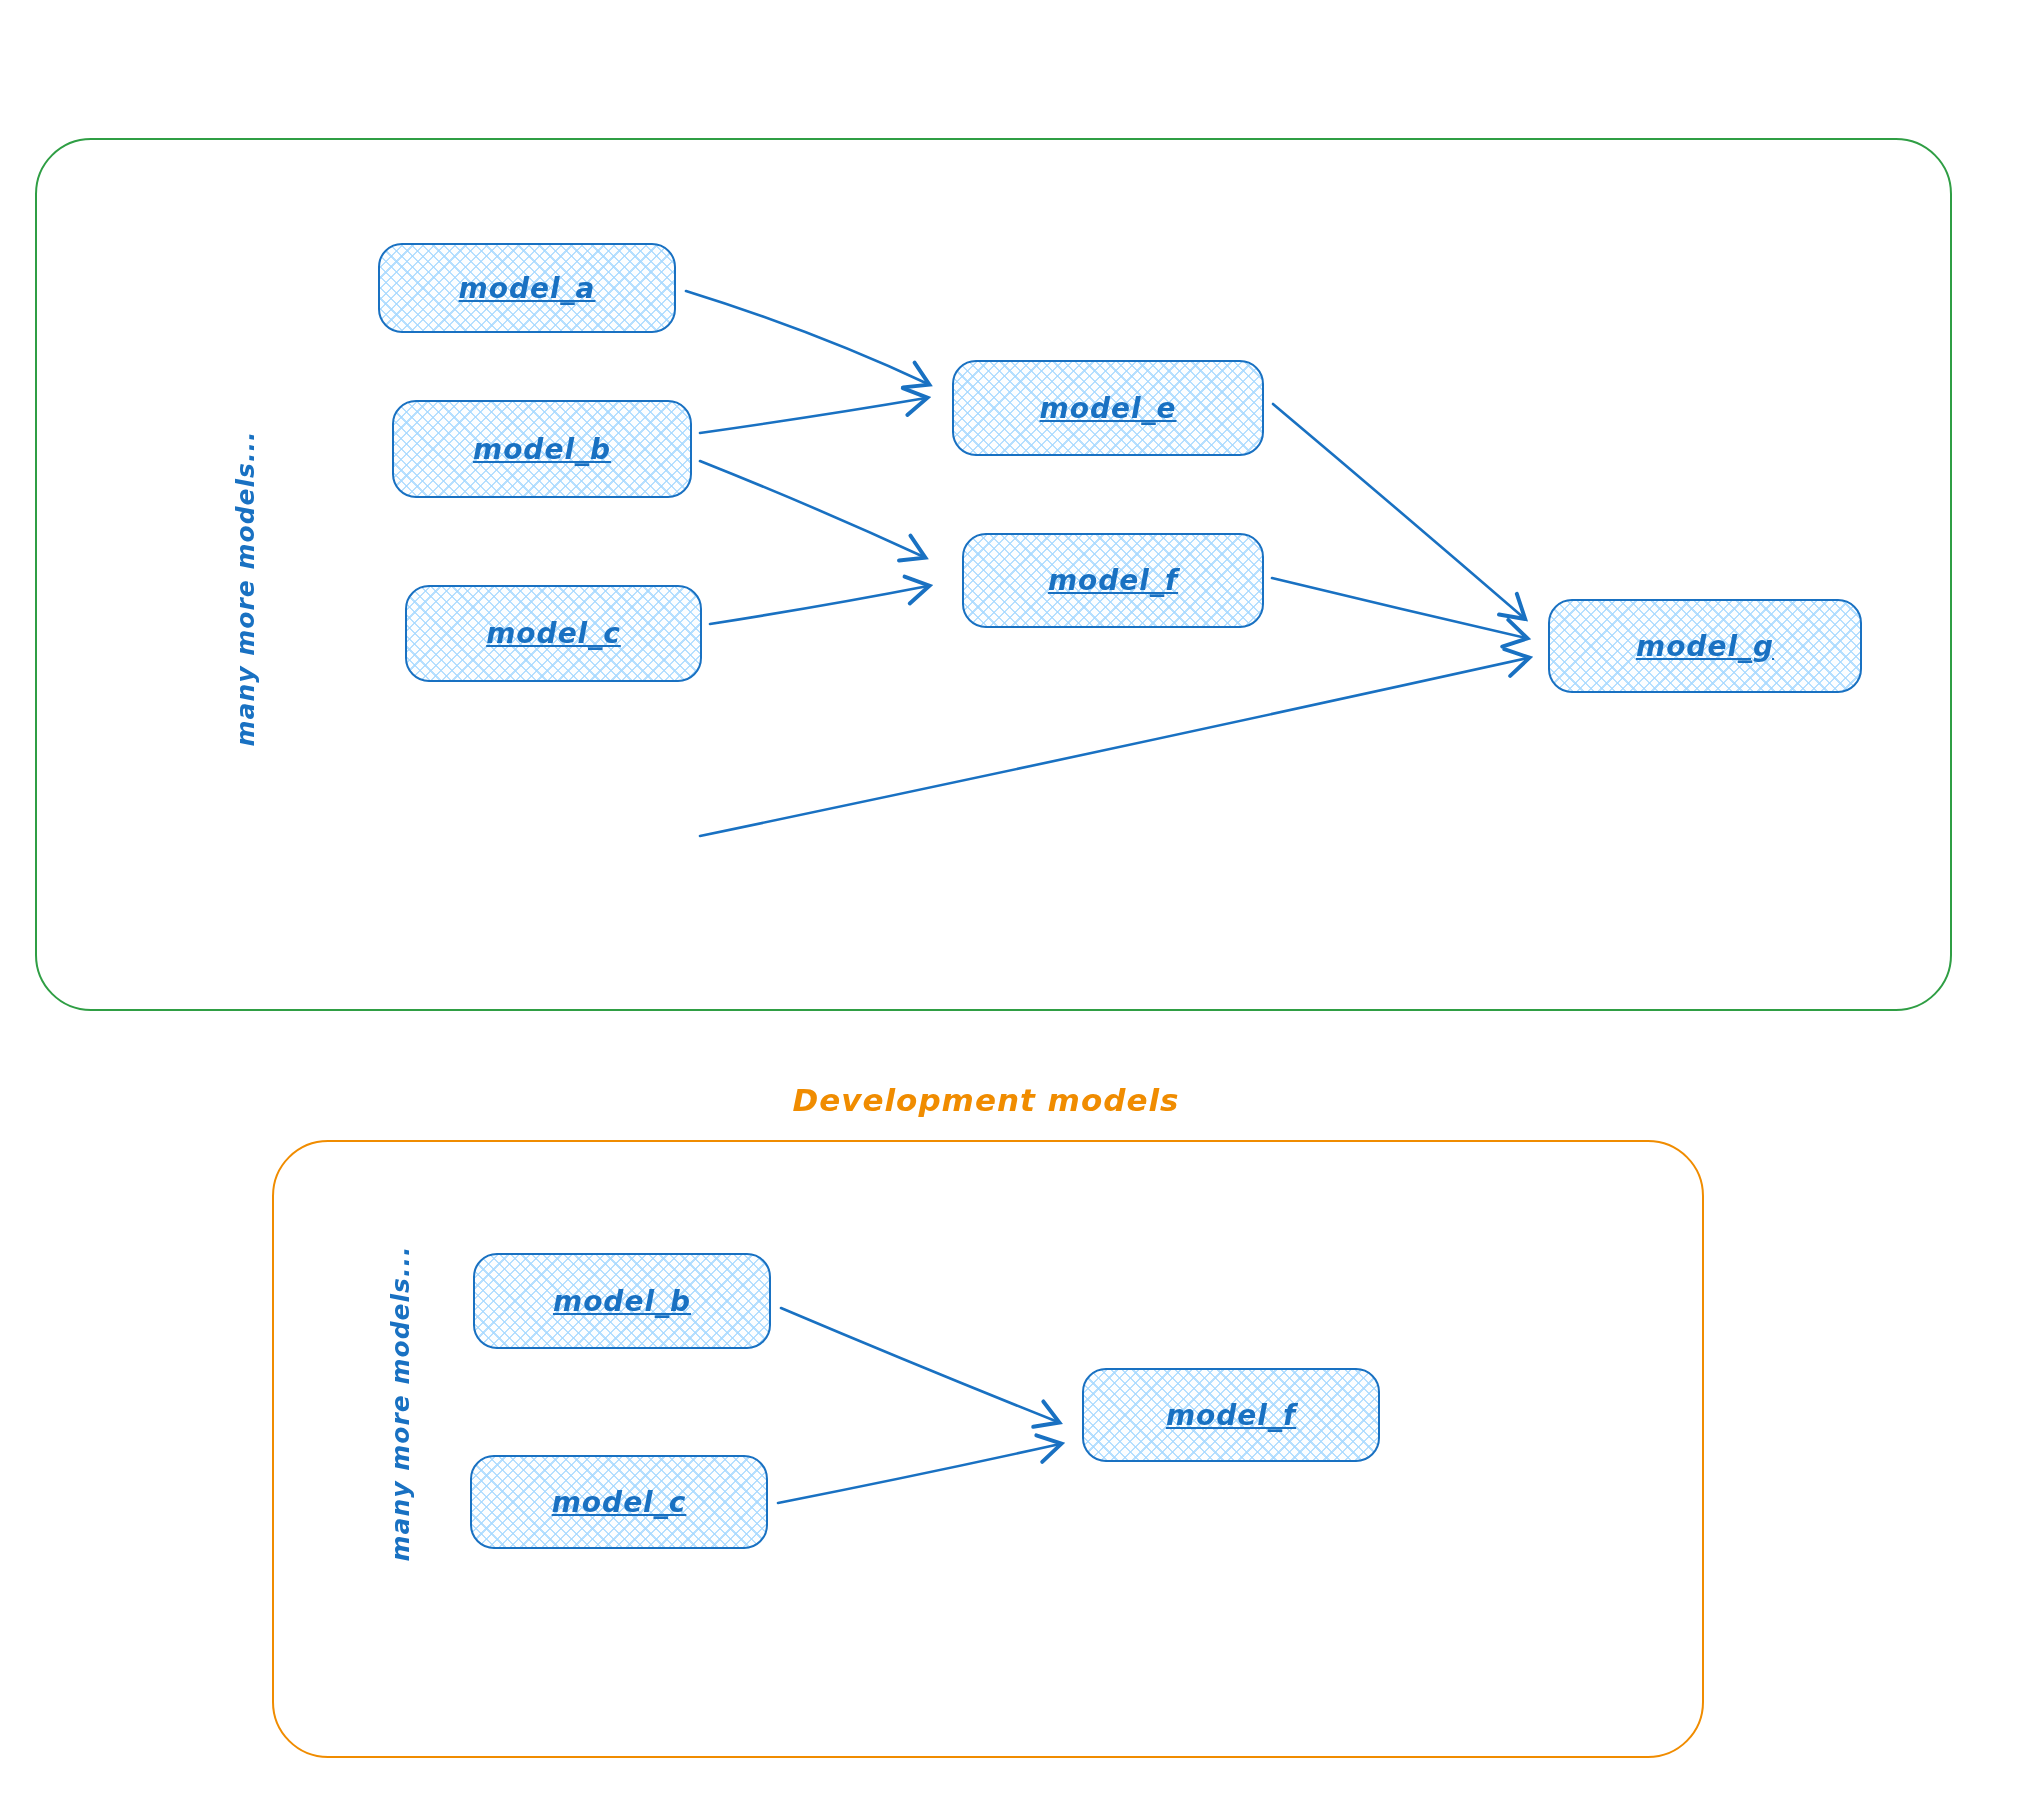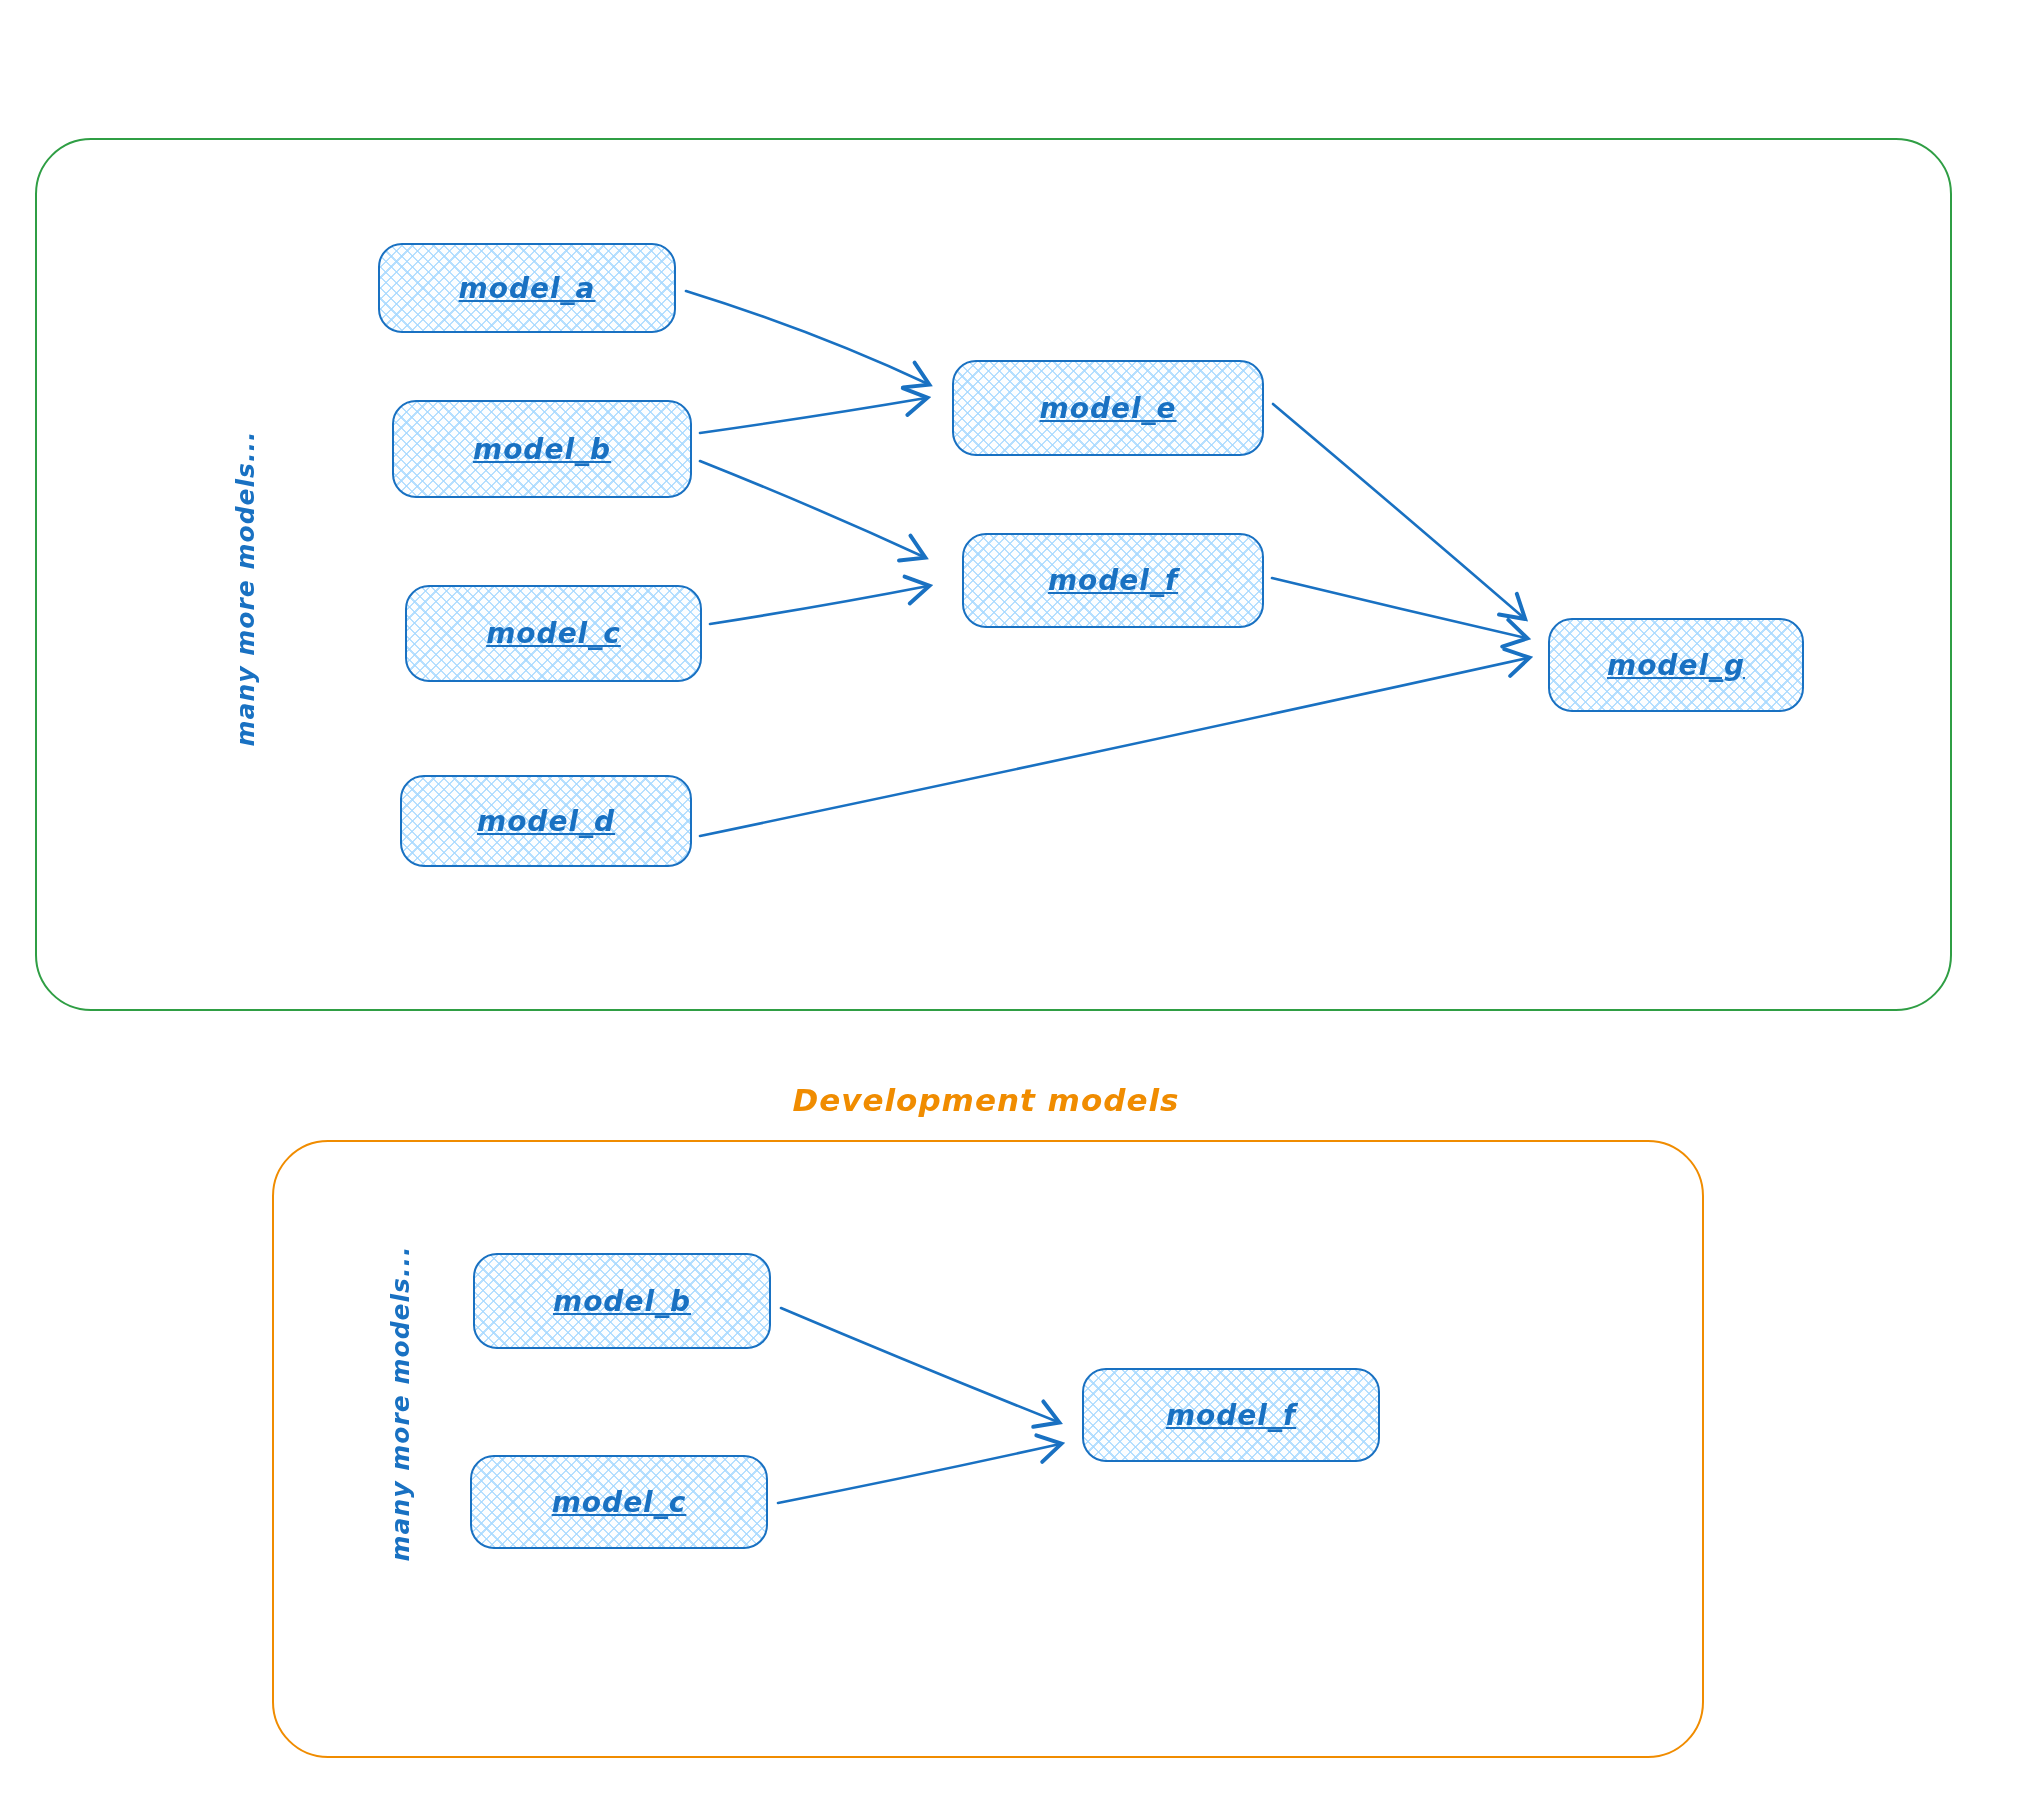--- a/index.html
+++ b/index.html
@@ -113,30 +113,27 @@
 
   <div class="node" style="left:378px;top:243px;width:298px;height:90px">
     <span>model_a</span>
   </div>
   <div class="node" style="left:392px;top:400px;width:300px;height:98px">
     <span>model_b</span>
   </div>
   <div class="node" style="left:405px;top:585px;width:297px;height:97px">
     <span>model_c</span>
   </div>
-  <div class="node" style="left:400px;top:775px;width:292px;height:92px">
-    <span>model_d</span>
-  </div>
   <div class="node" style="left:952px;top:360px;width:312px;height:96px">
     <span>model_e</span>
   </div>
   <div class="node" style="left:962px;top:533px;width:302px;height:95px">
     <span>model_f</span>
   </div>
-  <div class="node" style="left:1548px;top:618px;width:256px;height:94px">
+  <div class="node" style="left:1548px;top:599px;width:314px;height:94px">
     <span>model_g</span>
   </div>
 
   <div class="node" style="left:473px;top:1253px;width:298px;height:96px">
     <span>model_b</span>
   </div>
   <div class="node" style="left:470px;top:1455px;width:298px;height:94px">
     <span>model_c</span>
   </div>
   <div class="node" style="left:1082px;top:1368px;width:298px;height:94px">

